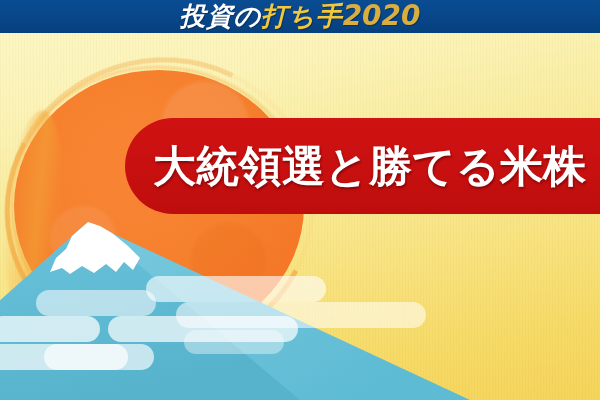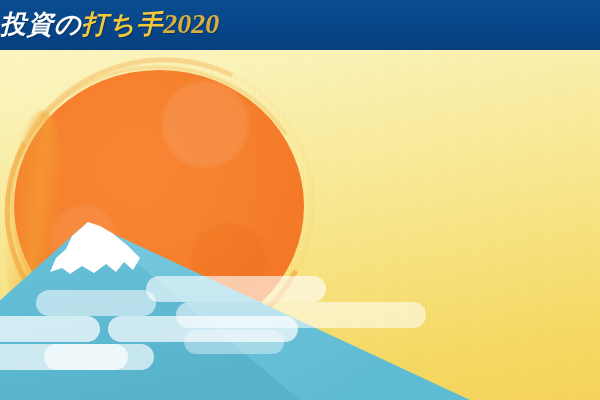--- a/index.html
+++ b/index.html
@@ -99,26 +99,25 @@
     position: absolute;
     left: 0; top: 0;
     width: 600px; height: 400px;
     pointer-events: none;
   }
 
   
   .header-bar {
     position: absolute;
     left: 0; top: 0;
-    width: 600px; height: 50px;
+    width: 600px; height: 33px;
     background: linear-gradient(180deg, #0A4C92 0%, #084689 55%, #063F7D 100%);
     display: flex;
     align-items: center;
-    justify-content: flex-start;
-    font-family: Liberation Serif, serif;
+    justify-content: center;
   }
   .header-title {
     font-size: 26px;
     font-weight: 700;
     letter-spacing: 1px;
     line-height: 1;
     white-space: nowrap;
     transform: translateY(-1px);
   }
   .ht-white {
@@ -226,15 +225,18 @@
       <rect x="184" y="330" width="100" height="24" rx="12" fill="#FFFFFF" opacity="0.40"></rect>
     </g>
   </svg>
 
   <div class="header-bar">
     <div class="header-title">
       <span class="ht-white">投資の</span><span class="ht-gold">打ち手</span><span class="ht-year">2020</span>
     </div>
   </div>
 
+  <div class="red-banner">
+    <div class="main-title">大統領選と勝てる米株</div>
+  </div>
 
 
 </div>
 
 </body></html>

